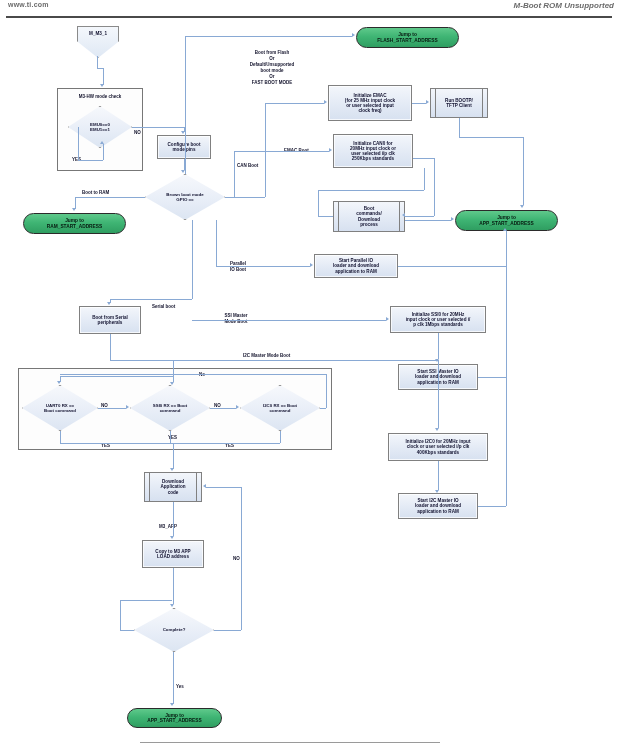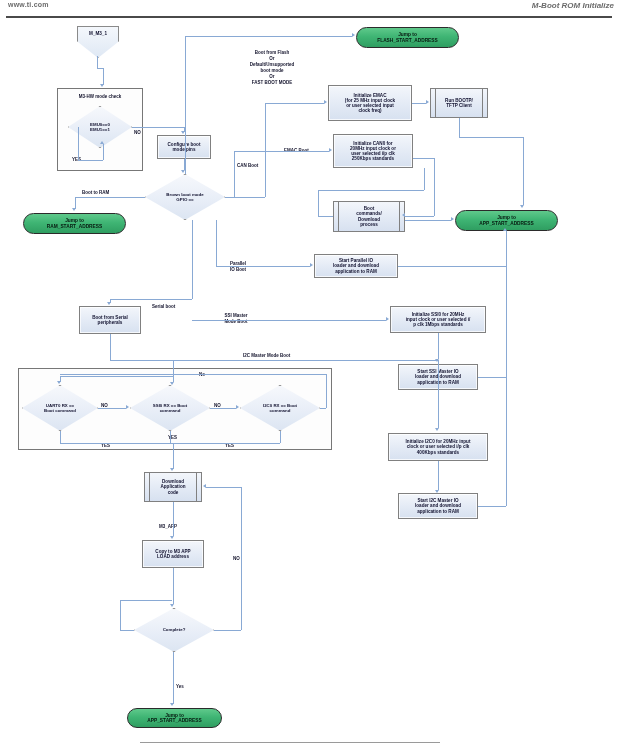--- a/index.html
+++ b/index.html
@@ -79,21 +79,21 @@
        white-space:nowrap;line-height:1.35;text-align:center;}
   .lbl.blk{white-space:normal;}
 </style>
 </head>
 <body>
 
 <div id="page">
 
   <div class="hdr">
     <div class="hdr-left">www.ti.com</div>
-    <div class="hdr-right">M-Boot ROM Initialize</div>
+    <div class="hdr-right">M-Boot ROM Unsupported</div>
     <div class="hdr-rule"></div>
   </div>
   <div class="foot-rule"></div>
 
   <div class="start" style="left:77px;top:26px;">
     <span>M_M3_1</span>
   </div>
 
   <div class="group" style="left:57px;top:88px;width:86px;height:83px;"></div>
   <div class="lbl" style="left:63px;top:94px;width:74px;">M3-HW mode check</div>

